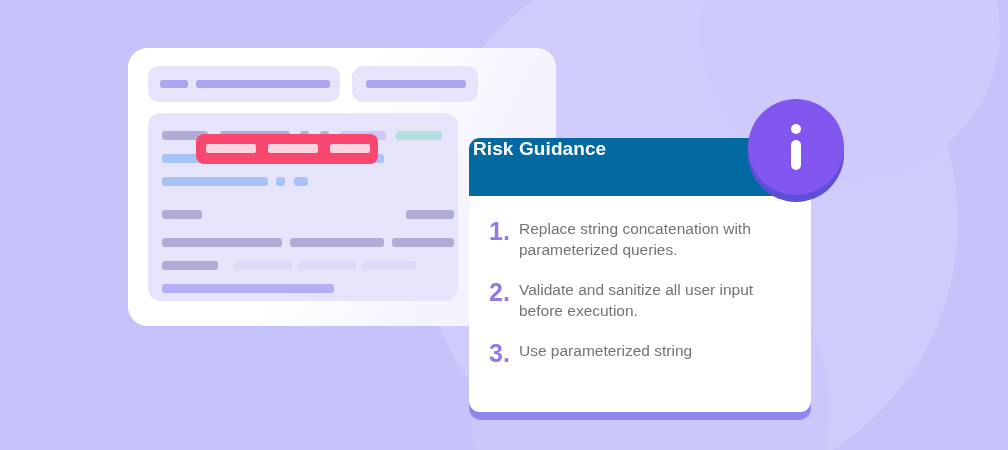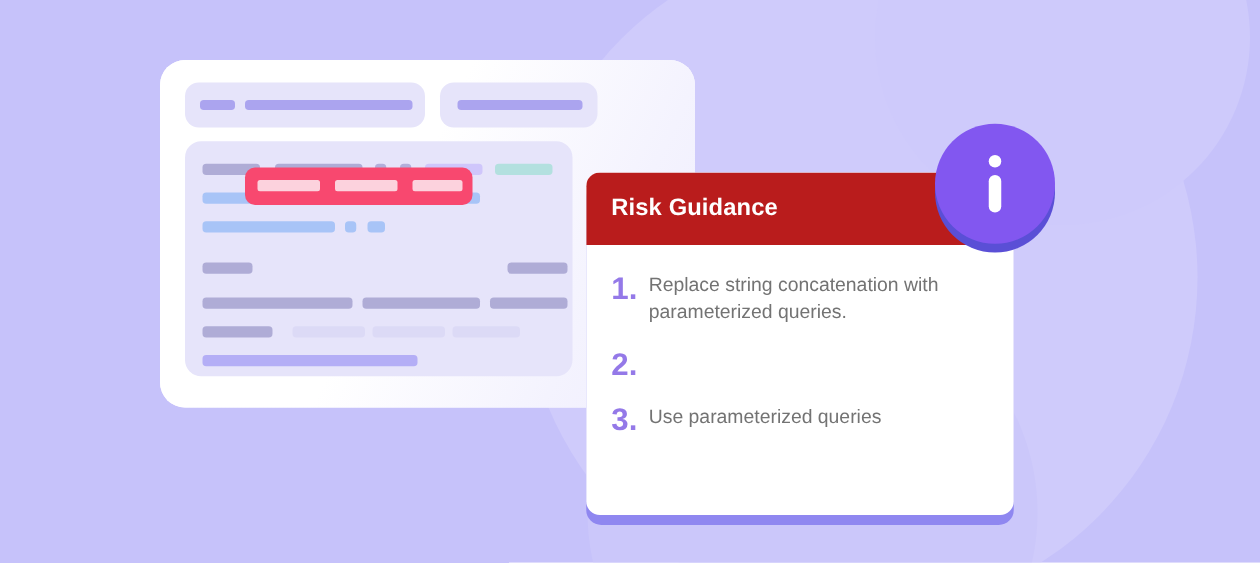--- a/index.html
+++ b/index.html
@@ -125,24 +125,23 @@
   #risk-panel {
     position:absolute;
     left:469px; top:138px;
     width:342px; height:274px;
     border-radius:11px;
     overflow:hidden;
     background:#FFFFFF;
   }
   #panel-header {
     height:58px;
-    background:#b91c1c;
+    background:#0369a1;
     display:flex;
-    align-items:center;
-    padding-left:20px;
+    padding-left:4px;
   }
   #panel-title {
     color:#FFFFFF;
     font-size:19px;
     font-weight:bold;
     letter-spacing:.1px;
   }
   #panel-body {
     padding:22px 22px 0 20px;
   }
@@ -275,24 +274,25 @@
     <div id="panel-header">
       <span id="panel-title">Risk Guidance</span>
     </div>
     <div id="panel-body">
         <div class="guidance-item">
           <div class="guidance-num">1.</div>
           <div class="guidance-text">Replace string concatenation with parameterized queries.</div>
         </div>
         <div class="guidance-item">
           <div class="guidance-num">2.</div>
+          <div class="guidance-text">Validate and sanitize all user input before execution.</div>
         </div>
         <div class="guidance-item">
           <div class="guidance-num">3.</div>
-          <div class="guidance-text">Use parameterized queries</div>
+          <div class="guidance-text">Use parameterized string</div>
         </div>
       </div>
   </div>
 
   <div id="info-badge-shadow"></div>
   <div id="info-badge">
     <div id="info-glyph">
       <div id="info-dot"></div>
       <div id="info-stem"></div>
     </div>

